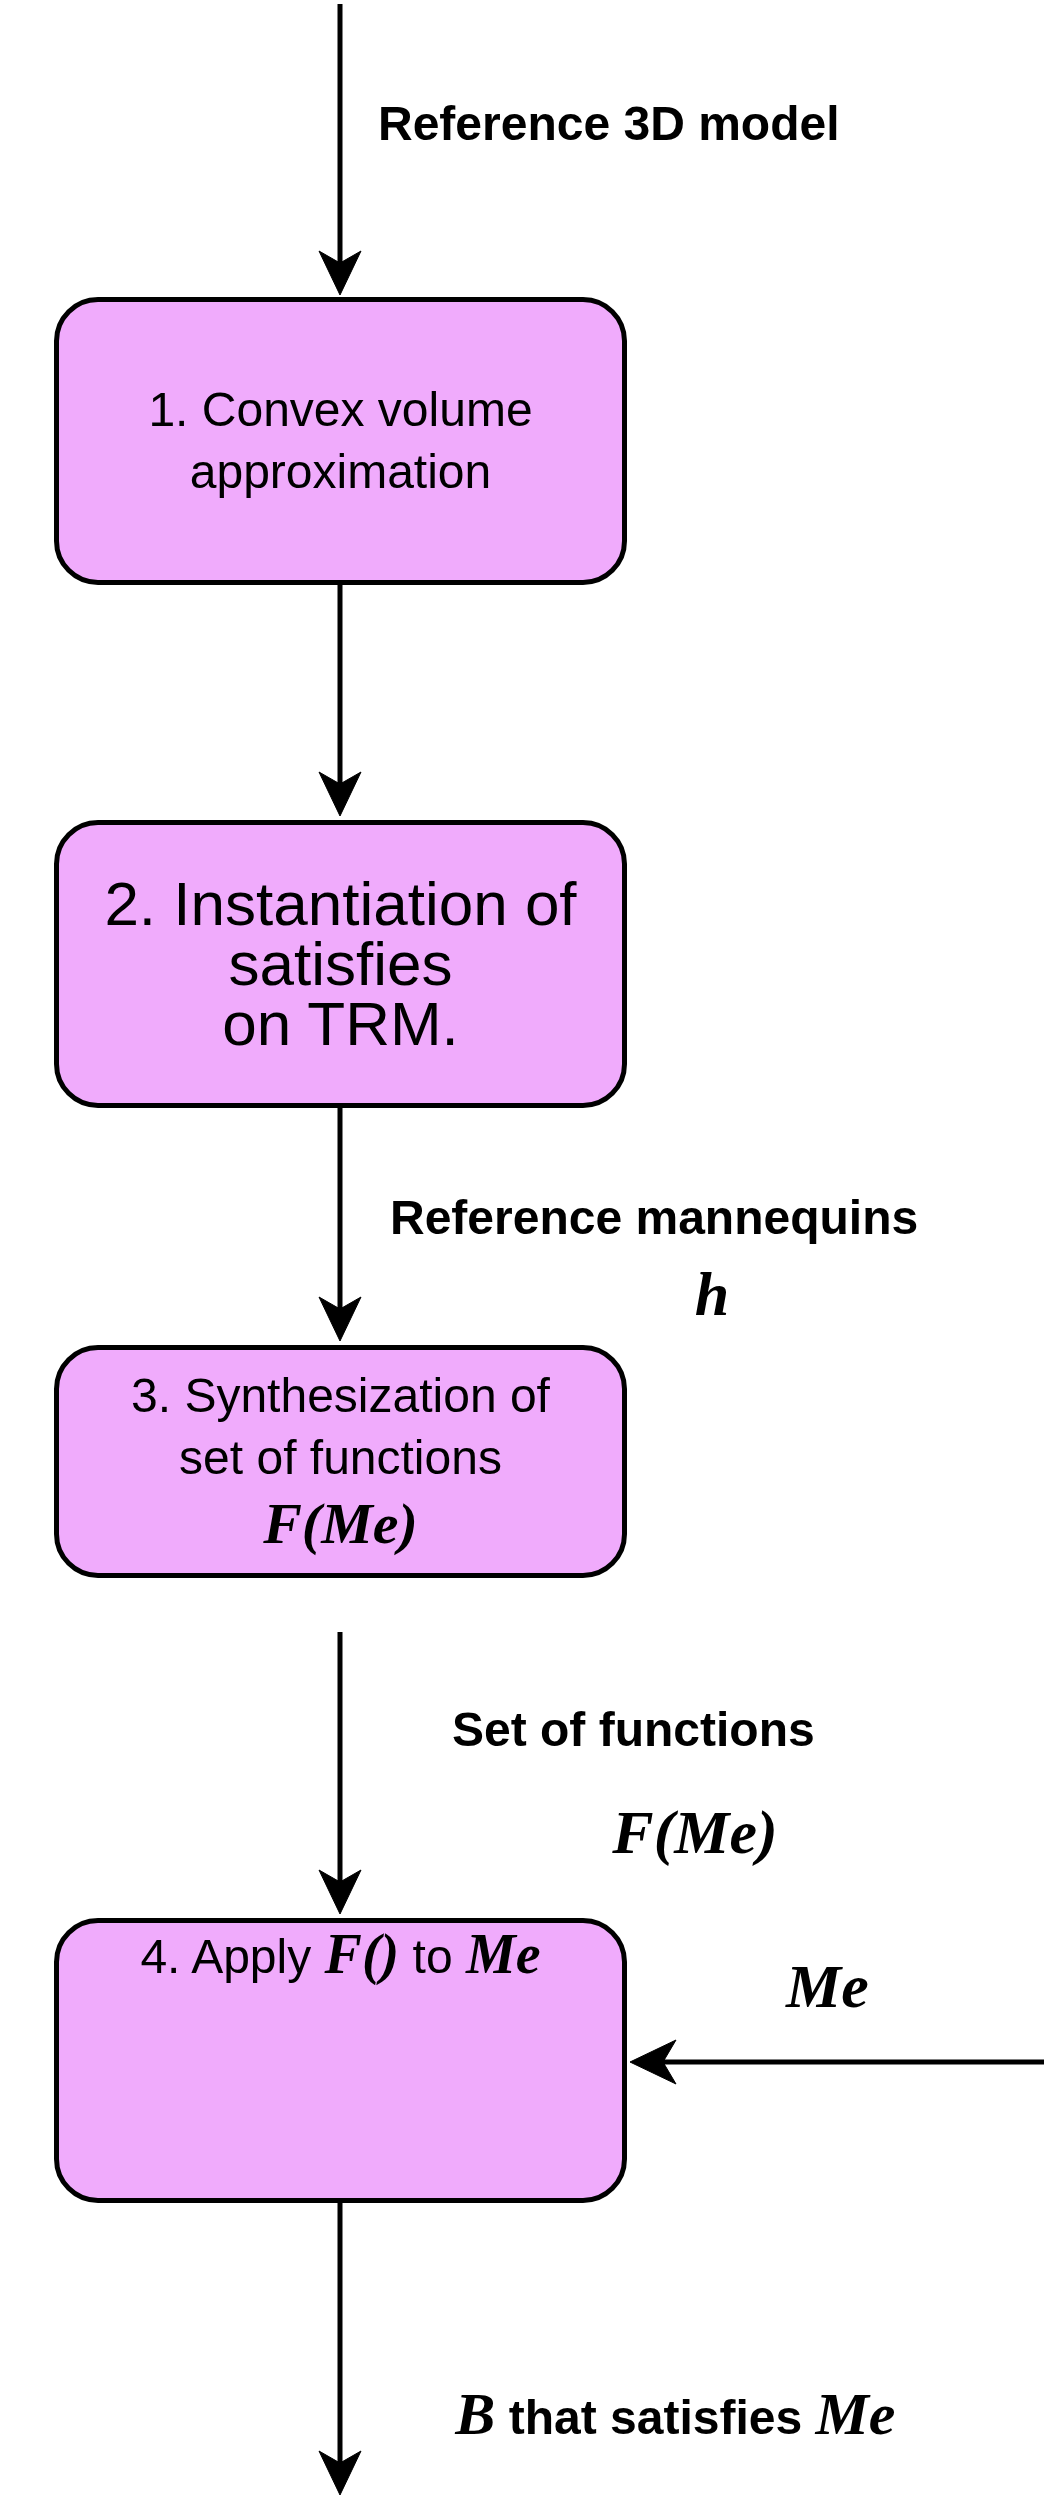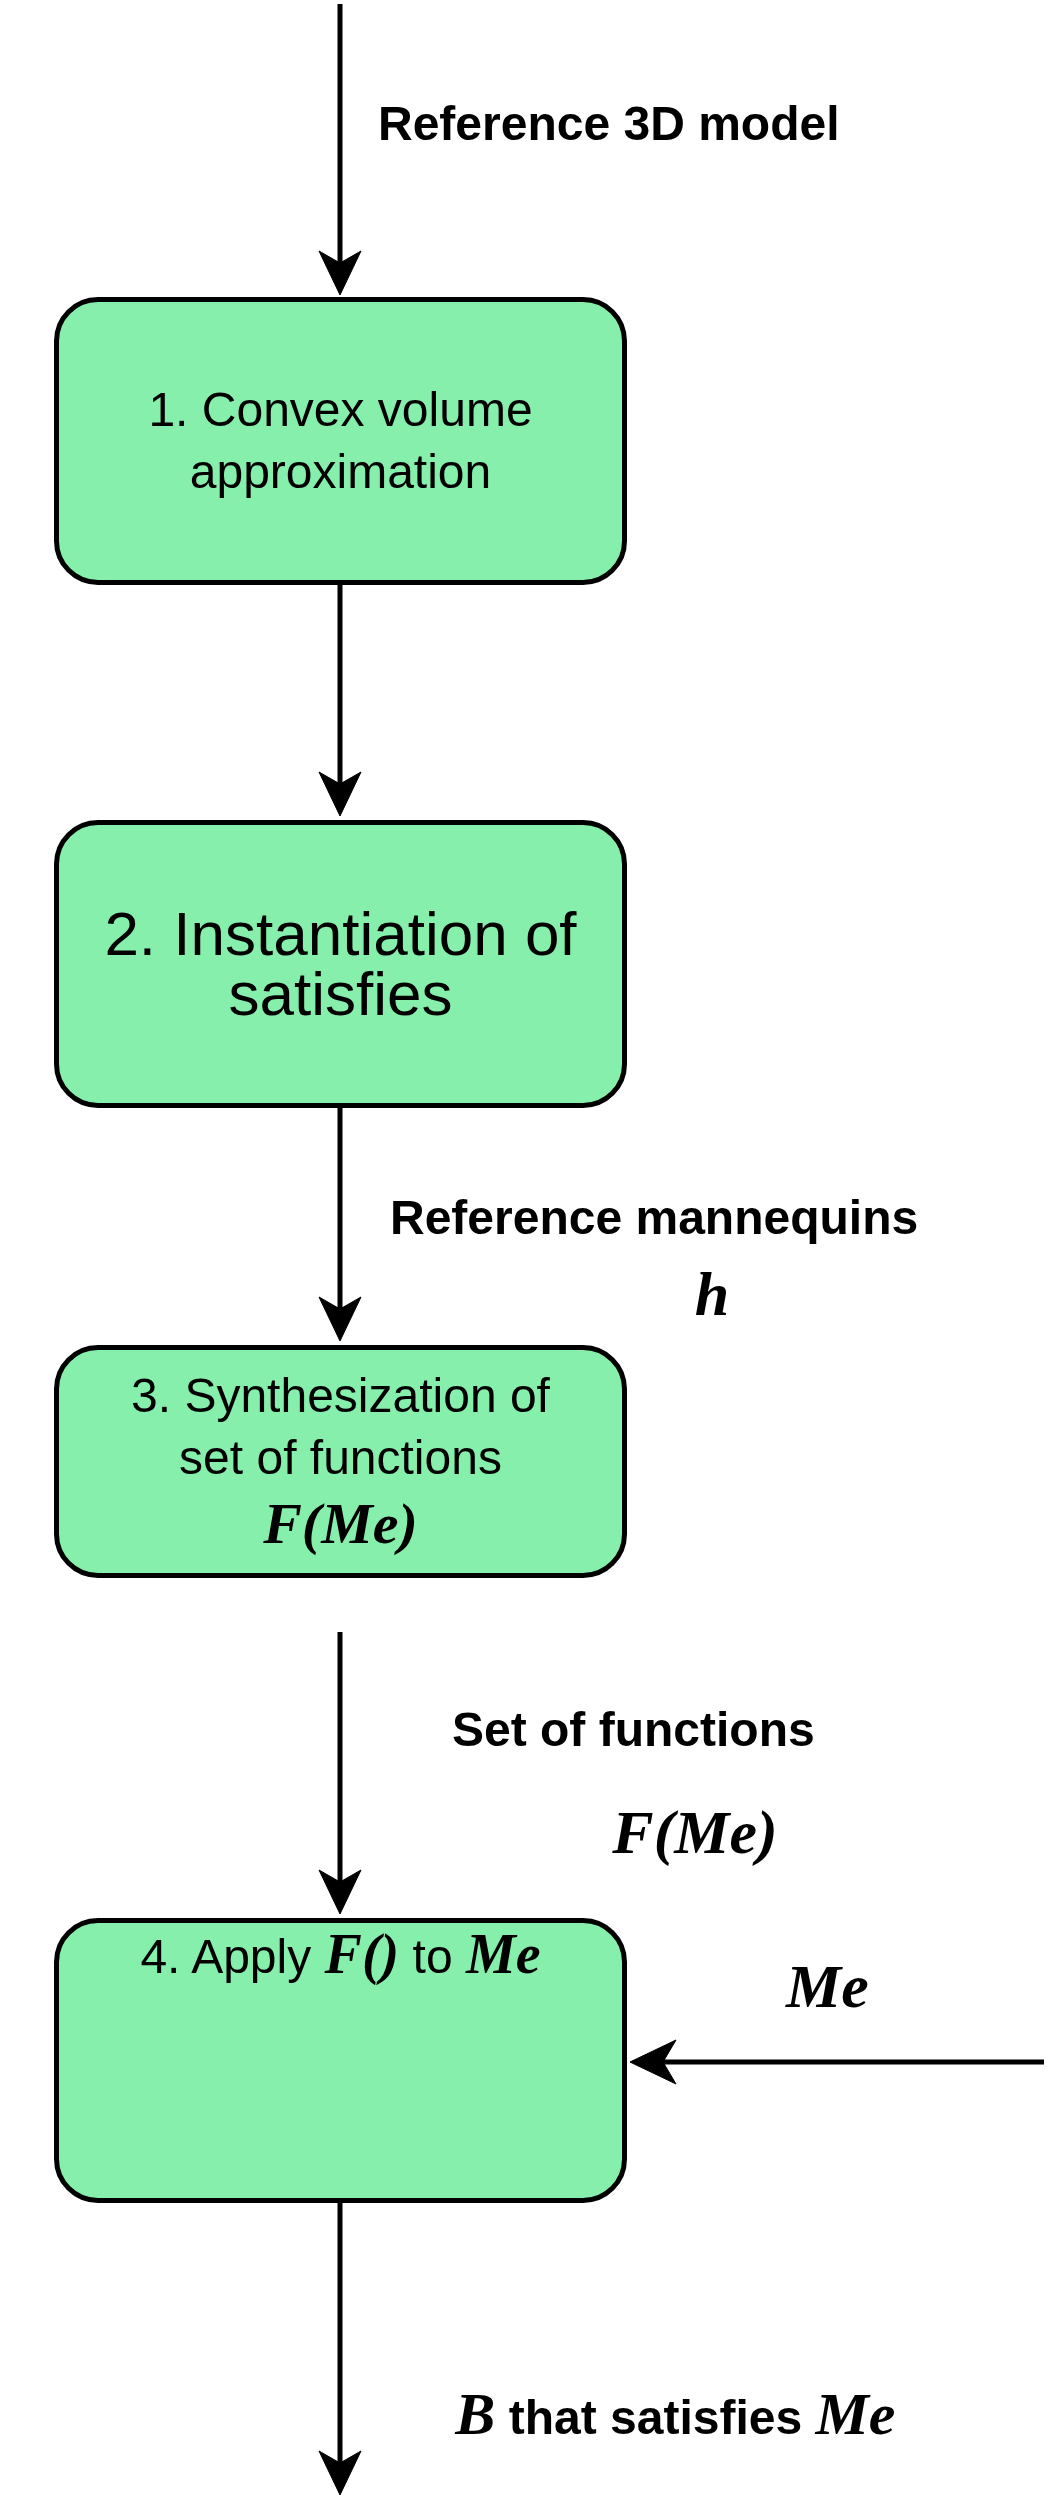--- a/index.html
+++ b/index.html
@@ -11,21 +11,21 @@
     font-family:"Liberation Sans", sans-serif;
     color:#000;
   }
   .arrow-layer{position:absolute;left:0;top:0;width:1048px;height:2502px;}
   .flow-box{
     position:absolute;
     box-sizing:border-box;
     left:54px;width:573px;
     border:5px solid #000;
     border-radius:44px;
-    background:#86efac;
+    background:#f0abfc;
     display:flex;flex-direction:column;
     align-items:center;justify-content:center;
     text-align:center;
     font-size:48px;line-height:62px;
     font-family:"Liberation Sans", sans-serif;
   }
   .flow-box .line{white-space:pre;}
   .math{
     font-family:"Liberation Serif", serif;
     font-style:italic;
@@ -83,20 +83,21 @@
   </svg>
 
   <div class="flow-box" style="top:297px;height:288px;">
     <div class="line">1. Convex volume</div>
     <div class="line">approximation</div>
   </div>
 
   <div class="flow-box" style="top:820px;height:288px;font-size:62px;line-height:60px;">
     <div class="line">2. Instantiation of</div>
     <div class="line">satisfies</div>
+    <div class="line">on TRM.</div>
   </div>
 
   <div class="flow-box" style="top:1345px;height:233px;">
     <div class="line">3. Synthesization of</div>
     <div class="line">set of functions</div>
     <div class="line math box-math">F(Me)</div>
   </div>
 
   <div class="flow-box single-line" style="top:1918px;height:285px;">
     <span>4. Apply </span><span class="math inline-math">F()</span><span> to </span><span class="math inline-math">Me</span>

